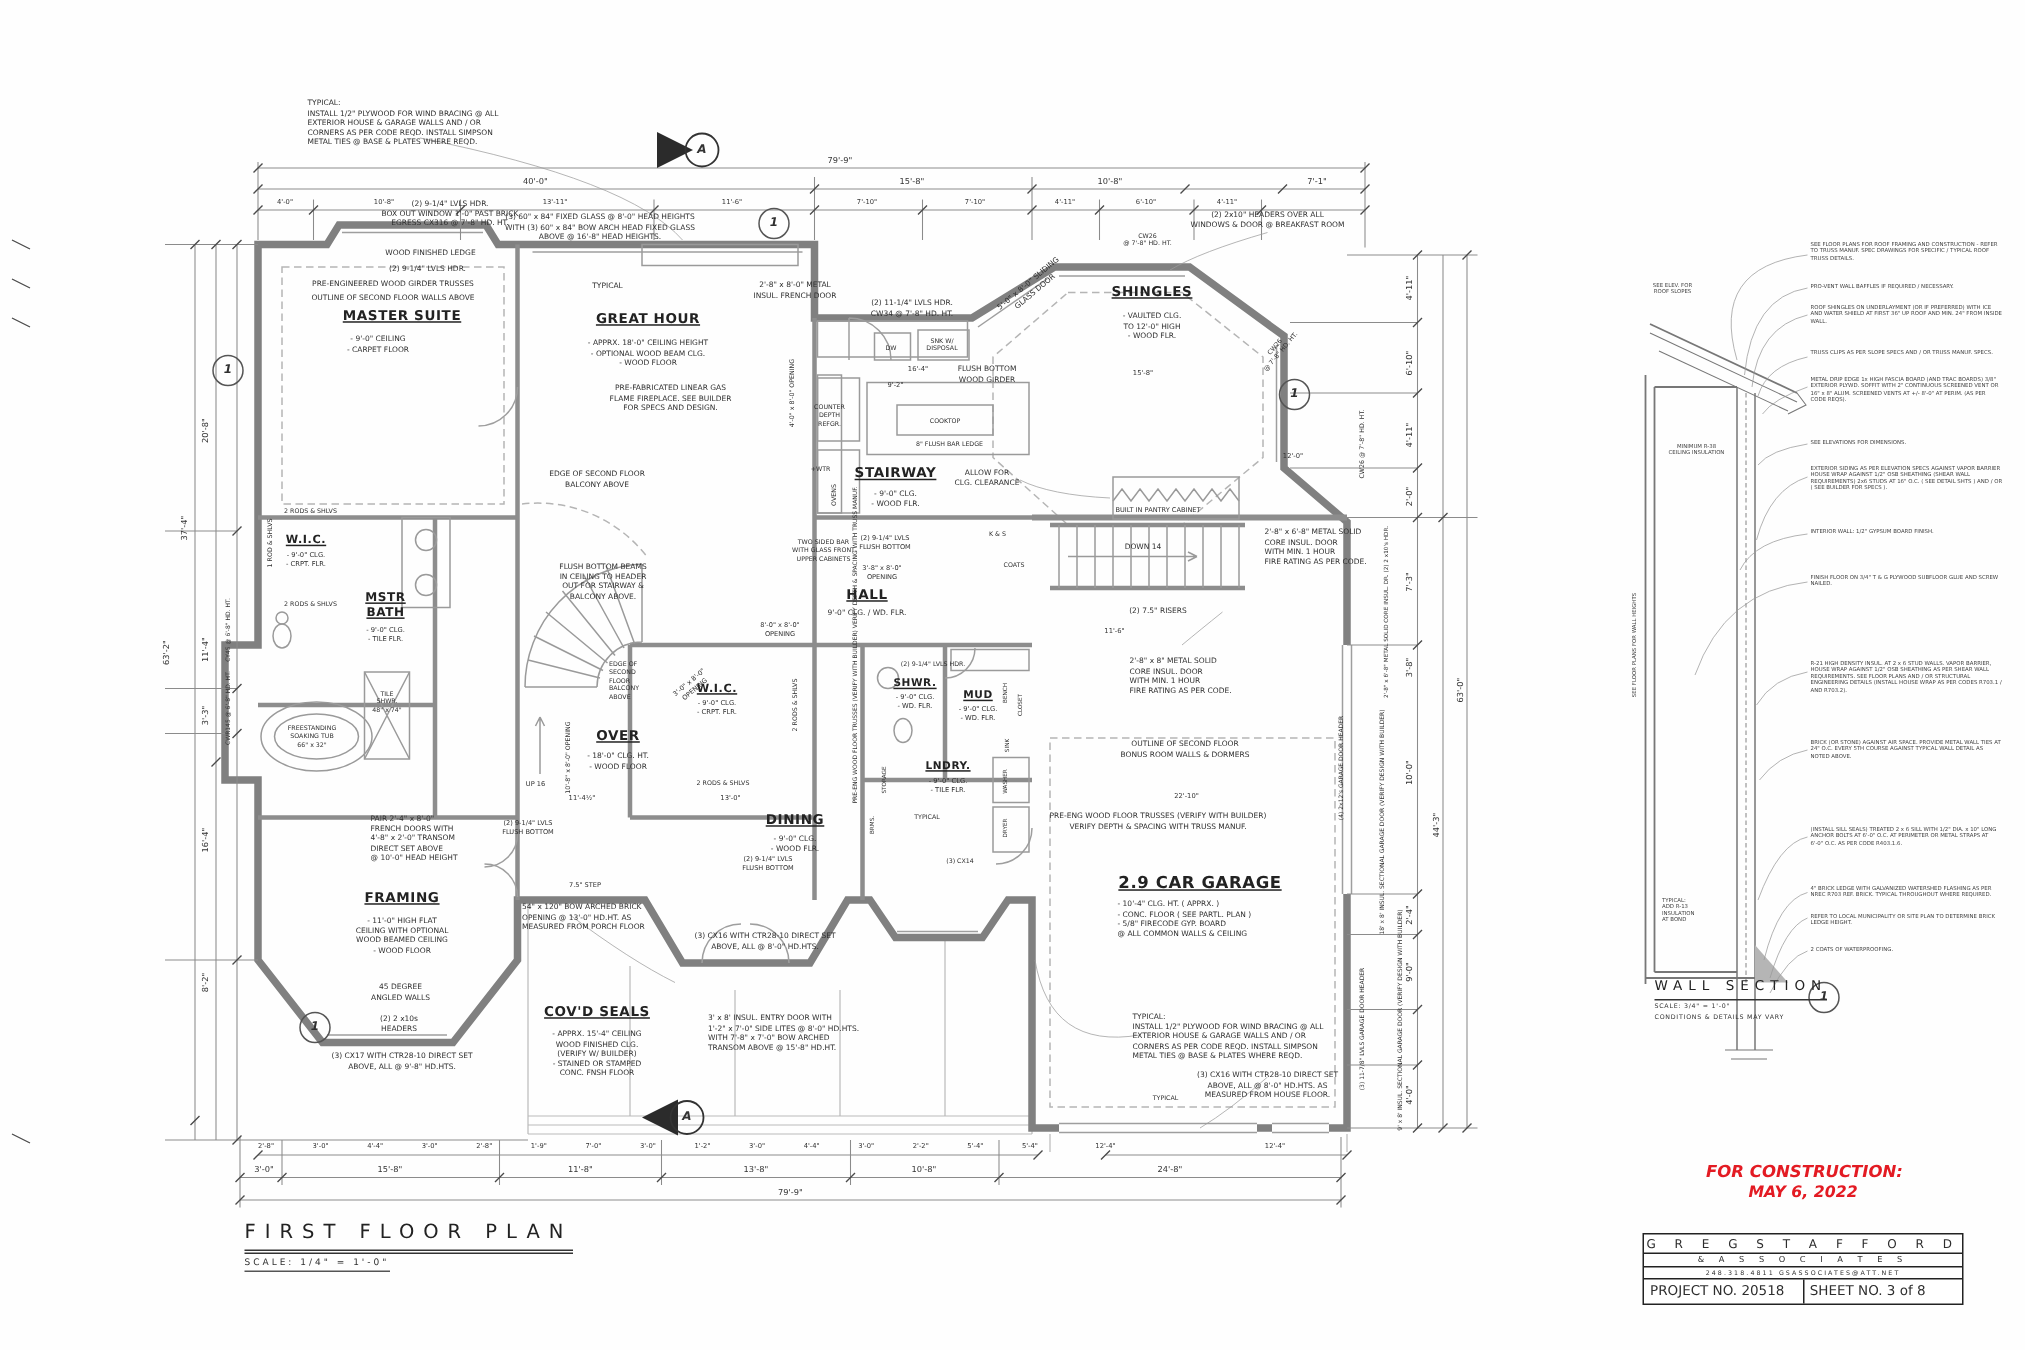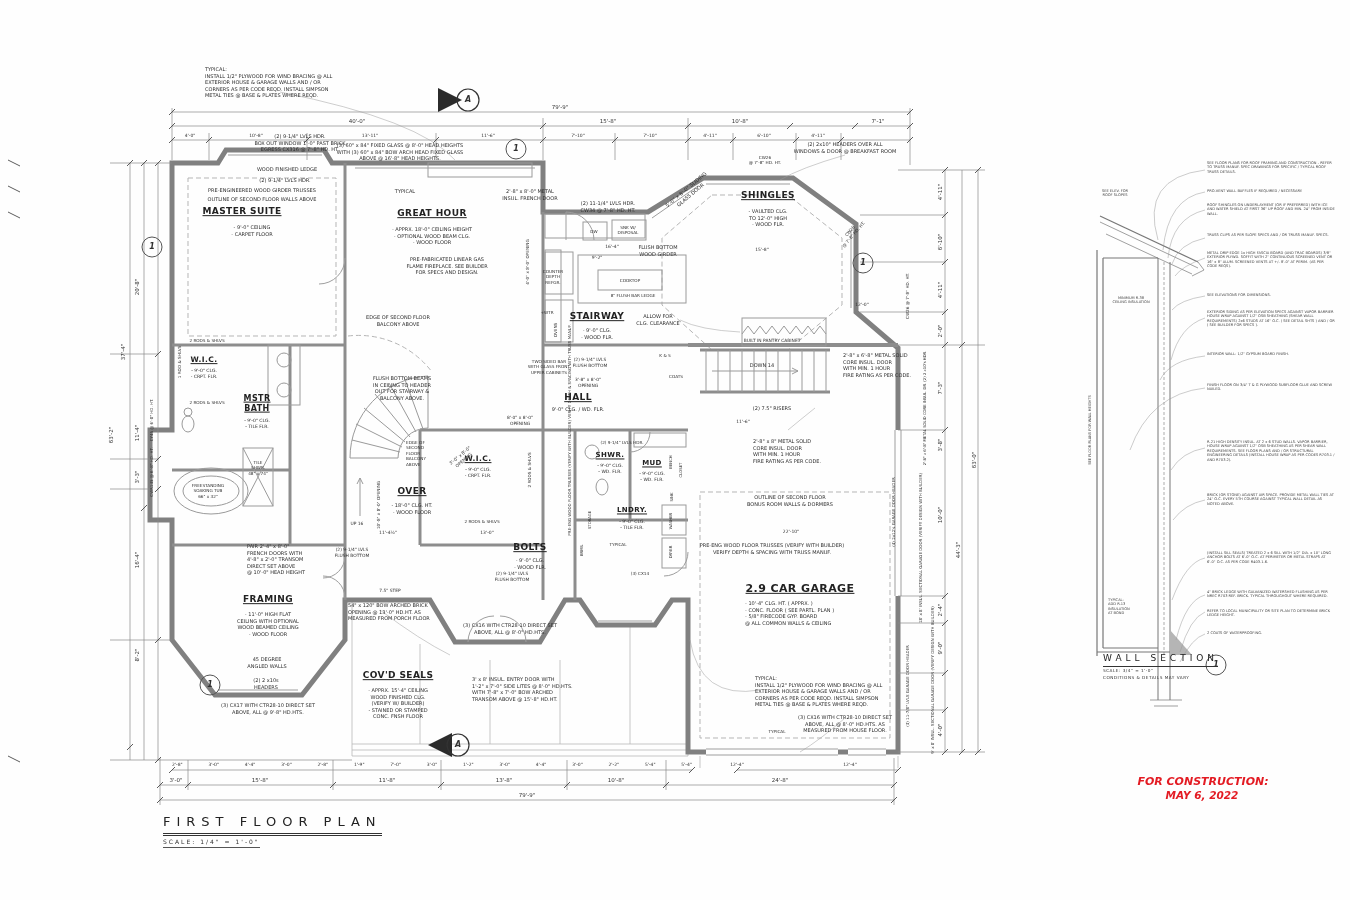--- a/index.html
+++ b/index.html
@@ -201,49 +201,58 @@
 
   <span class="t l plan-title" style="left:163px;top:814px">FIRST FLOOR PLAN</span>
   <span class="t l plan-scale" style="left:163px;top:838px">SCALE:  1/4" = 1'-0"</span>
   <span class="t l ws-title" style="left:1103px;top:653px">WALL SECTION</span>
   <span class="t l ws-sub" style="left:1103px;top:668px">SCALE:  3/4" = 1'-0"</span>
   <span class="t l ws-sub" style="left:1103px;top:675px">CONDITIONS &amp; DETAILS MAY VARY</span>
 
   <span class="t c stamp" style="left: 1203px; top: 782px; color: rgb(227, 27, 35);">FOR CONSTRUCTION:</span>
   <span class="t c stamp" style="left: 1202px; top: 796px; font-size: 10.5px; color: rgb(227, 27, 35);">MAY 6, 2022</span>
 
+  <div class="tblock">
+    <div class="tb-r1">G R E G   S T A F F O R D</div>
+    <div class="tb-r2">&amp; A S S O C I A T E S</div>
+    <div class="tb-r3">248.318.4811      GSASSOCIATES@ATT.NET</div>
+    <div class="tb-r4">
+      <div class="tb-c" style="flex:1">PROJECT NO. 20518</div>
+      <div class="tb-c" style="flex:1">SHEET NO. 3 of 8</div>
+    </div>
+  </div>
 
   <span class="t c mark" style="left:468px;top:100px;color:#333">A</span>
   <span class="t c mark" style="left:458px;top:745px;color:#333">A</span>
   <span class="t c mark" style="left:516px;top:149px">1</span>
   <span class="t c mark" style="left:152px;top:247px">1</span>
   <span class="t c mark" style="left:210px;top:685px">1</span>
   <span class="t c mark" style="left:863px;top:263px">1</span>
   <span class="t c mark" style="left:1216px;top:665px">1</span>
 
-  <span class="t c rname" style="left:242px;top:212px">MASTER SUITE</span>
+  <span class="t c rname" style="left:268px;top:212px">MASTER SUITE</span>
   <span class="t c rsub" style="left:252px;top:230px">- 9'-0" CEILING
 - CARPET FLOOR</span>
   <span class="t c rname" style="left:432px;top:214px">GREAT HOUR</span>
   <span class="t c rsub" style="left:432px;top:236px">- APPRX. 18'-0" CEILING HEIGHT
 - OPTIONAL WOOD BEAM CLG.
 - WOOD FLOOR</span>
   <span class="t c rname" style="left:768px;top:196px">SHINGLES</span>
   <span class="t c rsub" style="left:768px;top:218px">- VAULTED CLG.
 TO 12'-0" HIGH
 - WOOD FLR.</span>
   <span class="t c rname" style="left:597px;top:317px">STAIRWAY</span>
   <span class="t c rsub" style="left:597px;top:333px">- 9'-0" CLG.
 - WOOD FLR.</span>
   <span class="t c rname" style="left:578px;top:398px">HALL</span>
   <span class="t c rsub" style="left:578px;top:409px">9'-0" CLG. / WD. FLR.</span>
   <span class="t c rname" style="left:412px;top:492px">OVER</span>
   <span class="t c rsub" style="left:412px;top:508px">- 18'-0" CLG. HT.
 - WOOD FLOOR</span>
-  <span class="t c rname" style="left:530px;top:548px">BOLTS</span>
+  <span class="t c rname" style="left:530px;top:548px">DINING</span>
   <span class="t c rsub" style="left:530px;top:563px">- 9'-0" CLG.
 - WOOD FLR.</span>
   <span class="t c rname" style="left:268px;top:600px">FRAMING</span>
   <span class="t c rsub" style="left:268px;top:624px">- 11'-0" HIGH FLAT
 CEILING WITH OPTIONAL
 WOOD BEAMED CEILING
 - WOOD FLOOR</span>
   <span class="t c rname" style="left:398px;top:676px">COV'D SEALS</span>
   <span class="t c rsub" style="left:398px;top:703px">- APPRX. 15'-4" CEILING
 WOOD FINISHED CLG.

